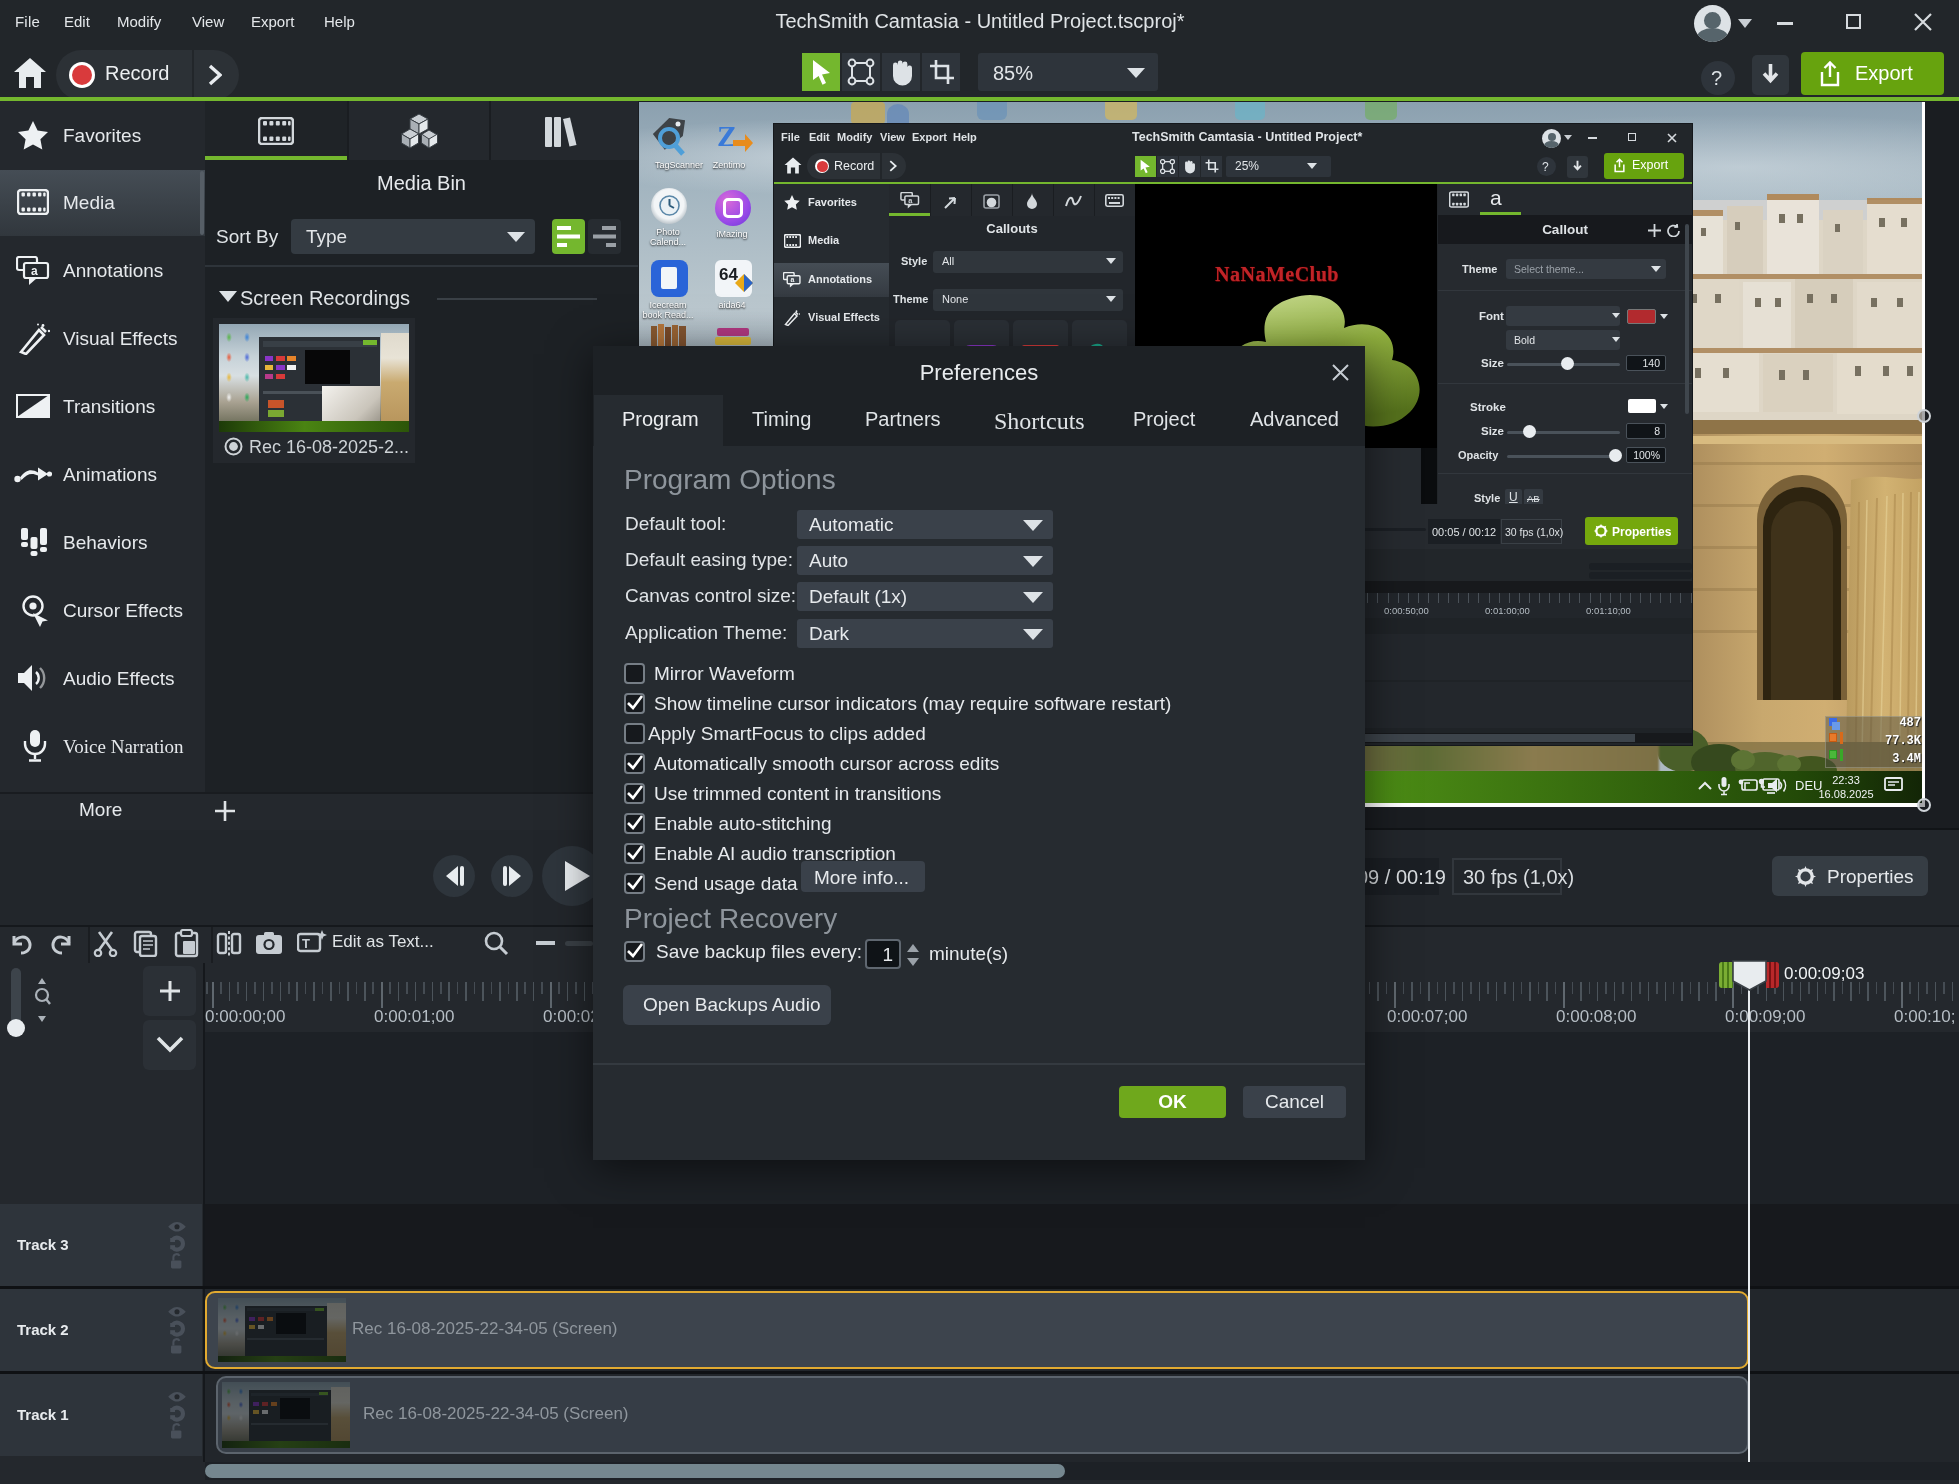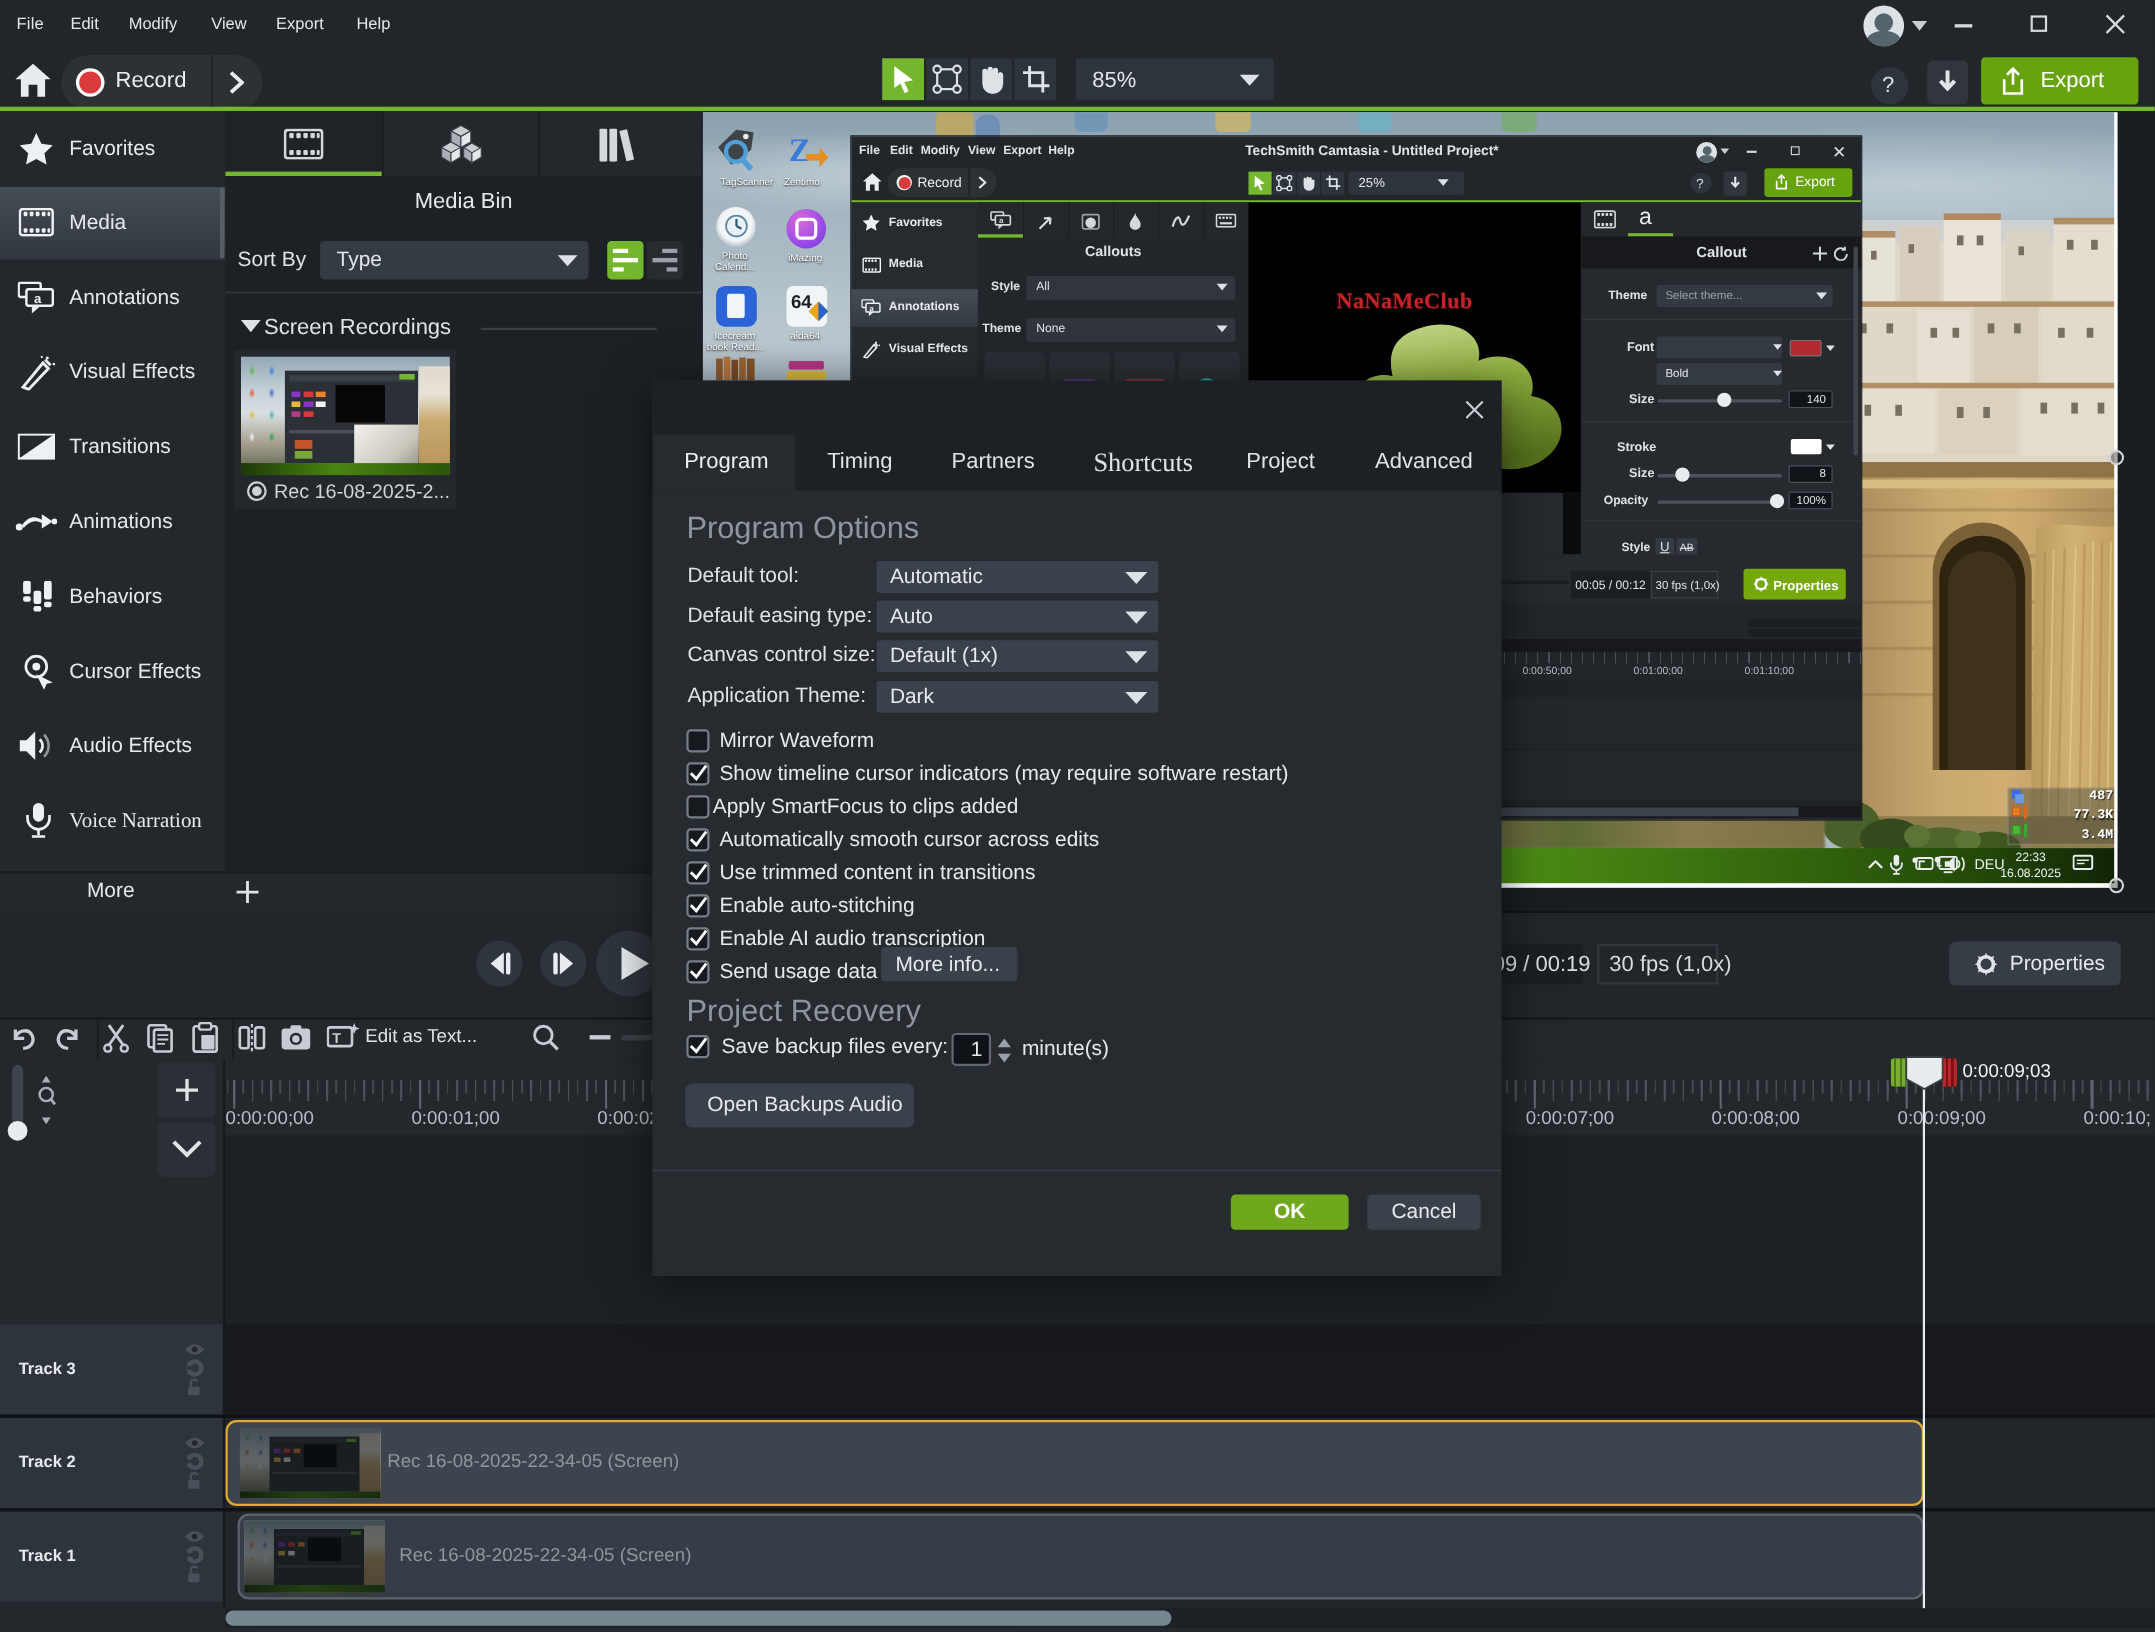--- a/index.html
+++ b/index.html
@@ -19,20 +19,21 @@
 <body>
 <div id="stage">
 
 <div class="a" id="titlebar" style="left:0;top:0;width:1959px;height:45px;background:#22262a;"></div>
 <div class="a" style="left:15px;top:13px;font-size:15px;color:#e4e7ea;letter-spacing:0.2px;">File</div>
 <div class="a" style="left:64px;top:13px;font-size:15px;color:#e4e7ea;">Edit</div>
 <div class="a" style="left:117px;top:13px;font-size:15px;color:#e4e7ea;">Modify</div>
 <div class="a" style="left:192px;top:13px;font-size:15px;color:#e4e7ea;">View</div>
 <div class="a" style="left:251px;top:13px;font-size:15px;color:#e4e7ea;">Export</div>
 <div class="a" style="left:324px;top:13px;font-size:15px;color:#e4e7ea;">Help</div>
+<div class="a" style="left:580px;top:10px;width:800px;text-align:center;font-size:20px;color:#dfe3e6;">TechSmith Camtasia - Untitled Project.tscproj*</div>
 
 <div class="a" style="left:1694px;top:5px;width:37px;height:37px;border-radius:50%;background:#dde2e6;overflow:hidden;">
   <div class="a" style="left:10px;top:7px;width:17px;height:17px;border-radius:50%;background:#56646b;"></div>
   <div class="a" style="left:3px;top:23px;width:31px;height:18px;border-radius:50% 50% 0 0;background:#56646b;"></div>
 </div>
 <div class="a" style="left:1738px;top:19px;width:0;height:0;border-left:7px solid transparent;border-right:7px solid transparent;border-top:9px solid #c9ced3;"></div>
 <div class="a" style="left:1777px;top:22px;width:16px;height:3px;background:#d6dade;"></div>
 <div class="a" style="left:1846px;top:14px;width:15px;height:15px;border:2px solid #d6dade;"></div>
 <svg class="a" style="left:1914px;top:13px;" width="18" height="18" viewBox="0 0 18 18">
       <path d="M1 1 L17 17 M17 1 L1 17" stroke="#d6dade" stroke-width="2.2"></path>
@@ -1007,20 +1008,21 @@
 <div class="a" style="left:1748px;top:988px;width:2px;height:474px;background:#e8ecef;"></div>
 <div class="a" style="left:1719px;top:962px;width:14px;height:26px;background:#7aad33;border-radius:3px 0 0 3px;background-image:repeating-linear-gradient(90deg,transparent 0 3px,#4a7a18 3px 5px);"></div>
 <div class="a" style="left:1766px;top:962px;width:13px;height:26px;background:#b8282a;border-radius:0 3px 3px 0;background-image:repeating-linear-gradient(90deg,transparent 0 3px,#7a1214 3px 5px);"></div>
 <svg class="a" style="left:1731px;top:960px;" width="37" height="32" viewBox="0 0 37 32">
       <path d="M2 1 L35 1 L35 21 L18.5 30 L2 21 Z" fill="#e8ecef" stroke="#3a4046" stroke-width="1.6"></path>
     </svg>
 <div class="a" style="left:1784px;top:964px;font-size:17px;color:#f0f3f5;">0:00:09;03</div>
 
 <div class="a" id="dialog" style="left:593px;top:346px;width:772px;height:814px;background:#262b30;box-shadow:0 8px 40px rgba(0,0,0,0.55);">
   <div class="a" style="left:0;top:0;width:772px;height:100px;background:#1d2125;"></div>
+  <div class="a" style="left:0;top:14px;width:772px;text-align:center;font-size:22px;color:#e8ebee;">Preferences</div>
   <svg class="a" style="left:739px;top:18px;" width="17" height="17" viewBox="0 0 17 17">
         <path d="M1 1 L16 16 M16 1 L1 16" stroke="#c6ccd2" stroke-width="2"></path>
       </svg>
 
   <div class="a" style="left:1px;top:49px;width:129px;height:51px;background:#262b30;"></div>
   <div class="a" style="left:29px;top:62px;font-size:20px;color:#eceef0;">Program</div>
   <div class="a" style="left:159px;top:62px;font-size:20px;color:#dfe3e6;">Timing</div>
   <div class="a" style="left:272px;top:62px;font-size:20px;color:#dfe3e6;">Partners</div>
   <div class="a" style="left:401px;top:62px;font-size:24px;color:#dfe3e6;font-family:Liberation Serif, serif;">Shortcuts</div>
   <div class="a" style="left:540px;top:62px;font-size:20px;color:#dfe3e6;">Project</div>

